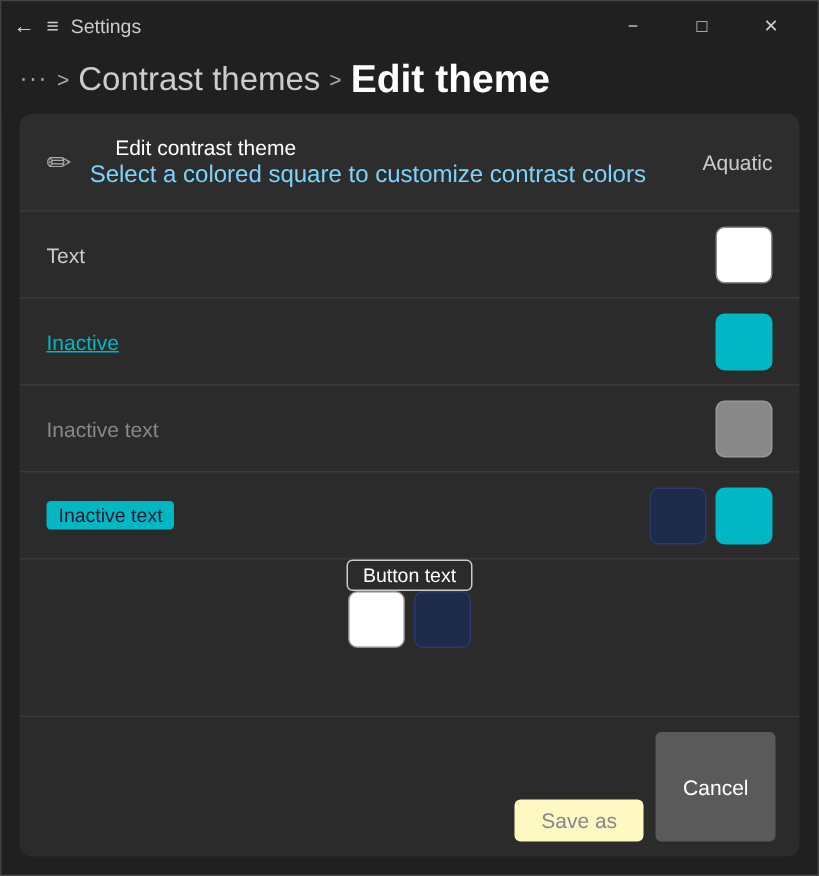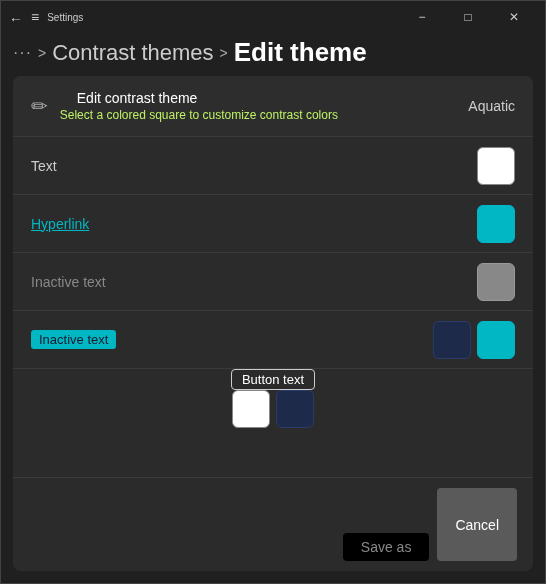--- a/index.html
+++ b/index.html
@@ -32,21 +32,21 @@
       gap: 8px;
       flex: 1;
     }
     .title-bar-icon {
       color: #ccc;
       font-size: 14px;
       cursor: pointer;
     }
     .title-bar-title {
       color: #ccc;
-      font-size: 10px;
+      font-size: 13px;
     }
     .title-bar-controls {
       display: flex;
       align-items: center;
     }
     .tb-btn {
       width: 46px;
       height: 32px;
       display: flex;
       align-items: center;
@@ -116,22 +116,22 @@
       color: #aaa;
       font-size: 20px;
     }
     .header-title {
       color: #fff;
       font-size: 14px;
       font-weight: 500;
       padding-left: 17px;
     }
     .header-subtitle {
-      color: #bef264;
-      font-size: 12px;
+      color: #7dd3fc;
+      font-size: 16px;
       margin-top: 2px;
     }
     .header-theme-name {
       color: #ccc;
       font-size: 14px;
     }
 
     .rows-container {
       flex: 1;
       overflow-y: auto;
@@ -202,21 +202,21 @@
     }
     .footer-btn {
       padding: 6px 18px;
       border-radius: 4px;
       font-size: 14px;
       cursor: pointer;
       border: none;
       font-family: inherit;
     }
     .footer-btn.save-as {
-      background: #000000;
+      background: #fef9c3;
       color: #888;
       margin-top: 45px;
     }
     .footer-btn.cancel {
       background: #5a5a5a;
       color: #fff;
     }
   </style>
 </head>
 <body>
@@ -261,21 +261,21 @@
 
 
       <div class="color-row">
         <span class="row-label">Text</span>
         <div class="color-swatches">
           <div class="swatch" style="background:#ffffff; border-color:#888"></div>
         </div>
       </div>
 
       <div class="color-row">
-        <span class="row-label hyperlink">Hyperlink</span>
+        <span class="row-label hyperlink">Inactive</span>
         <div class="color-swatches">
           <div class="swatch" style="background:#00b7c3; border-color:#00b7c3"></div>
         </div>
       </div>
 
       <div class="color-row">
         <span class="row-label inactive">Inactive text</span>
         <div class="color-swatches">
           <div class="swatch" style="background:#888888; border-color:#999"></div>
         </div>

